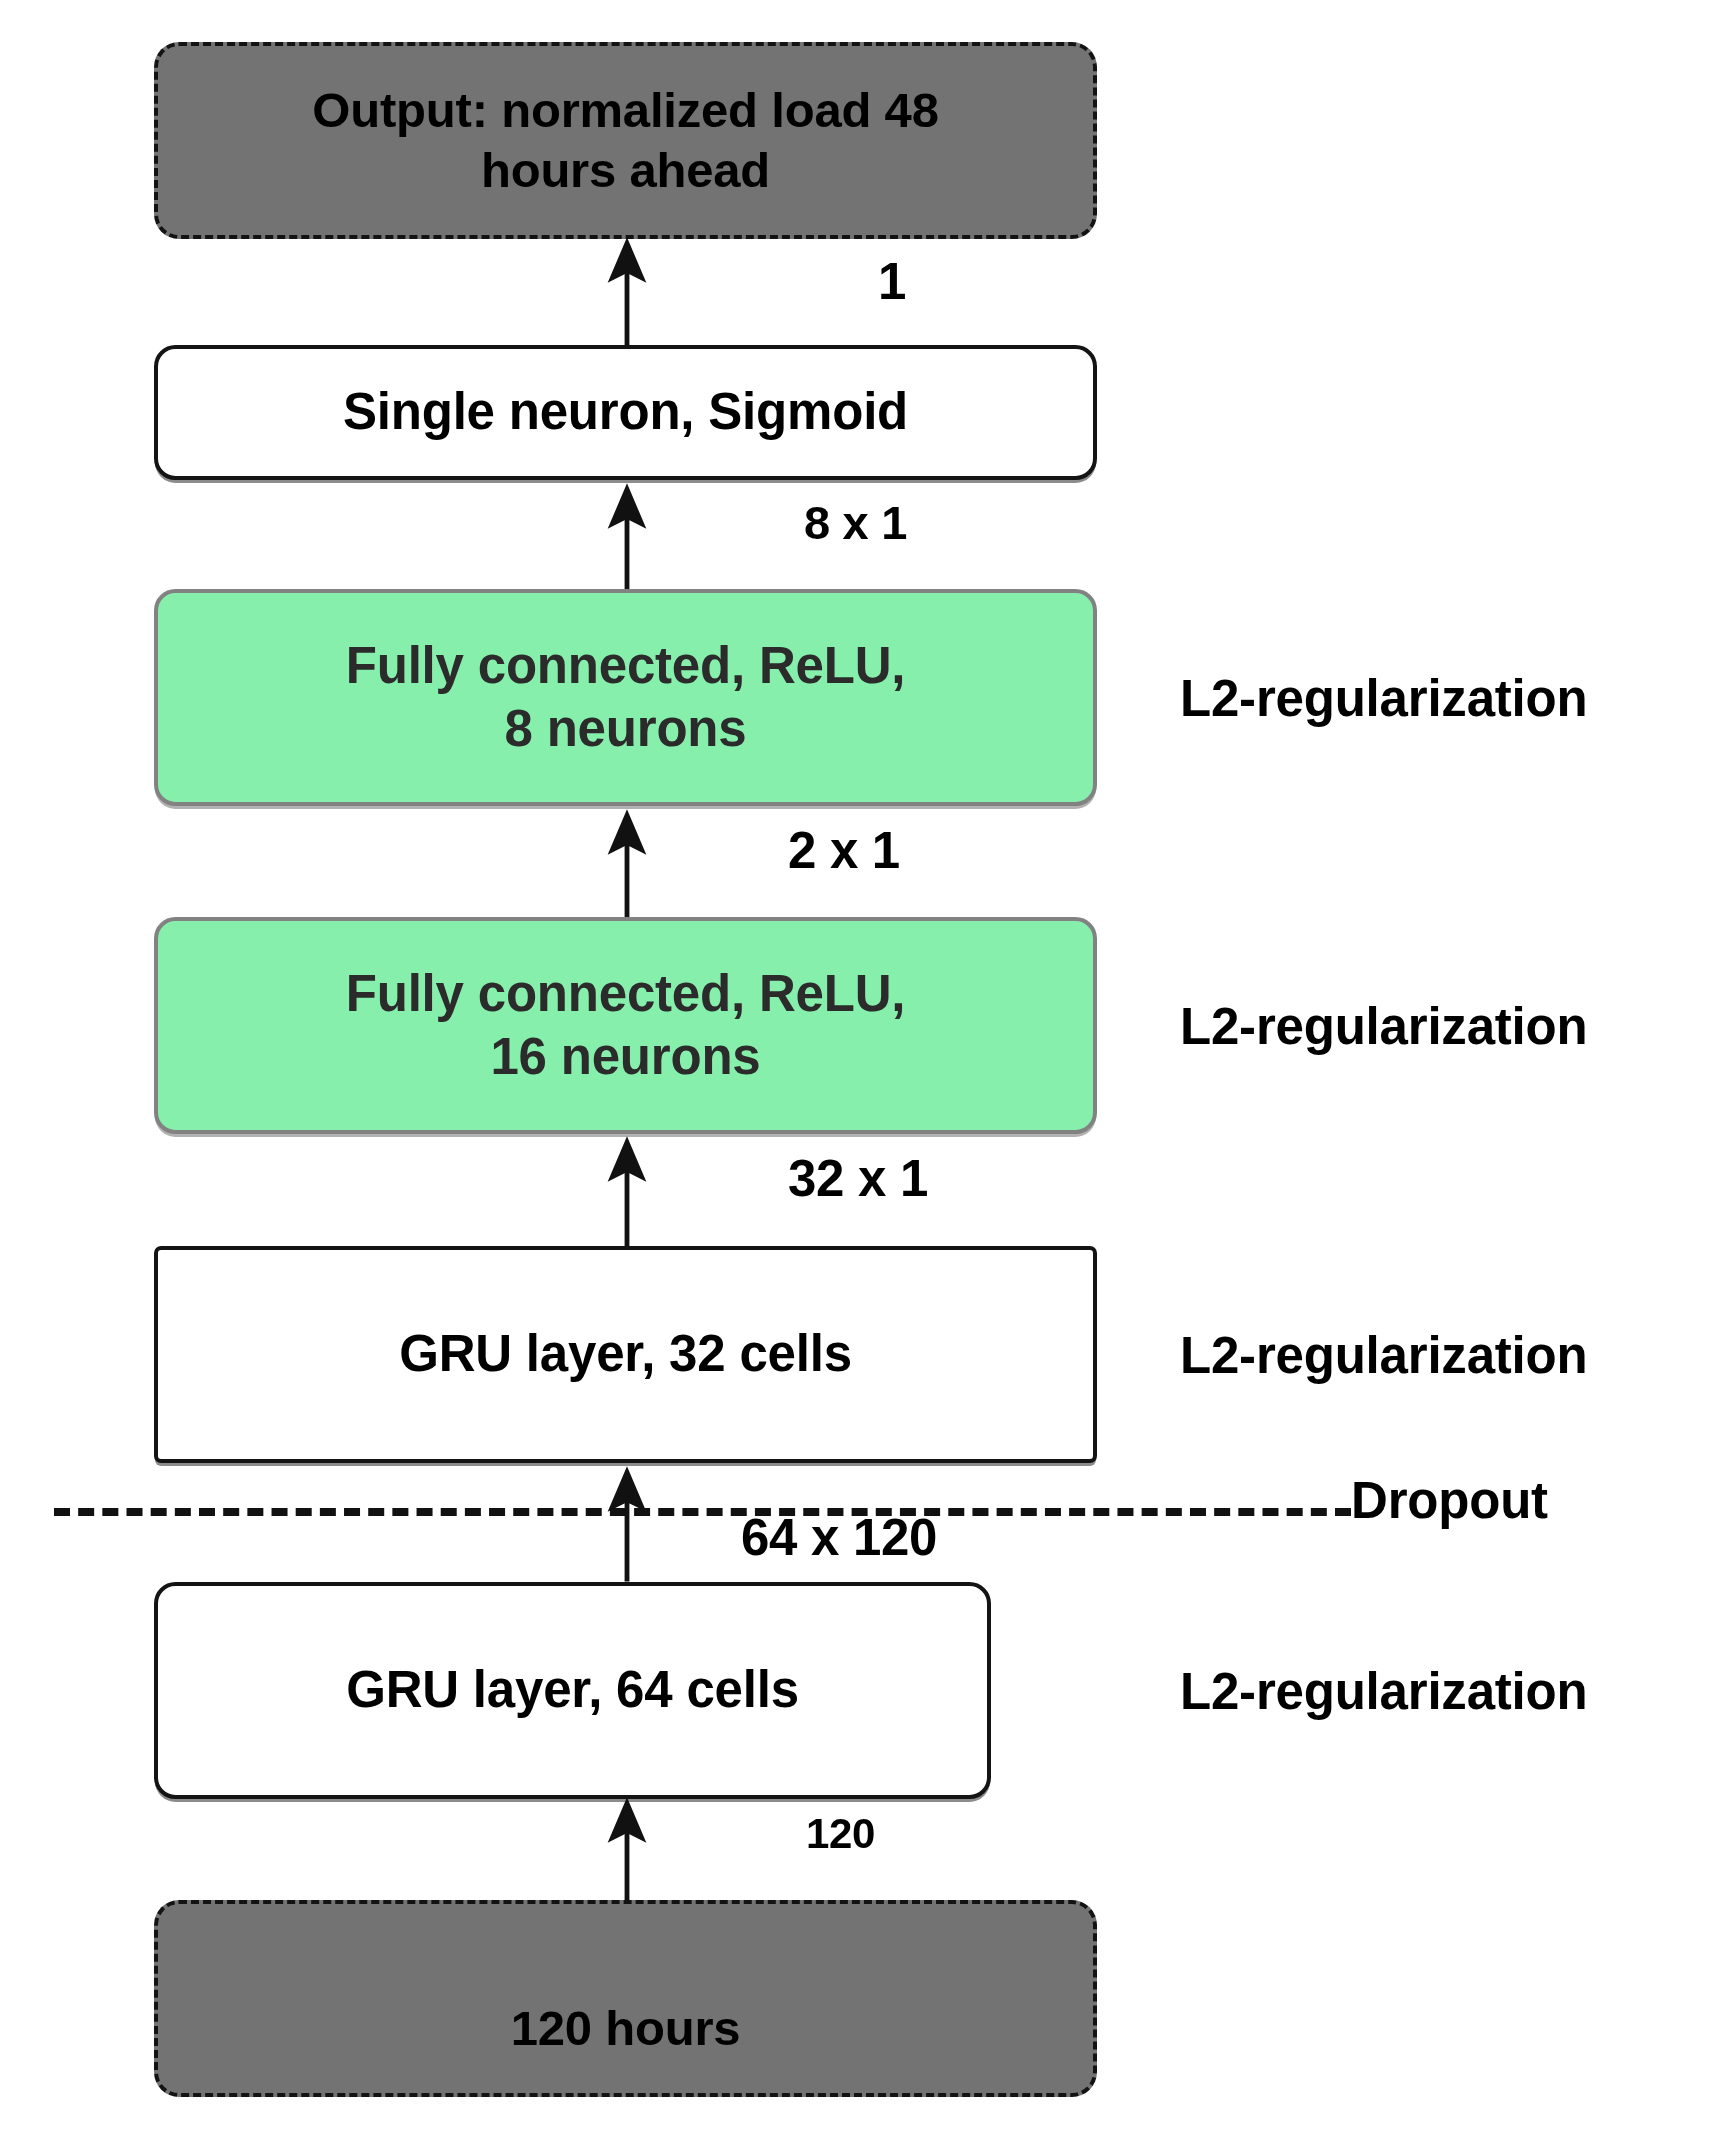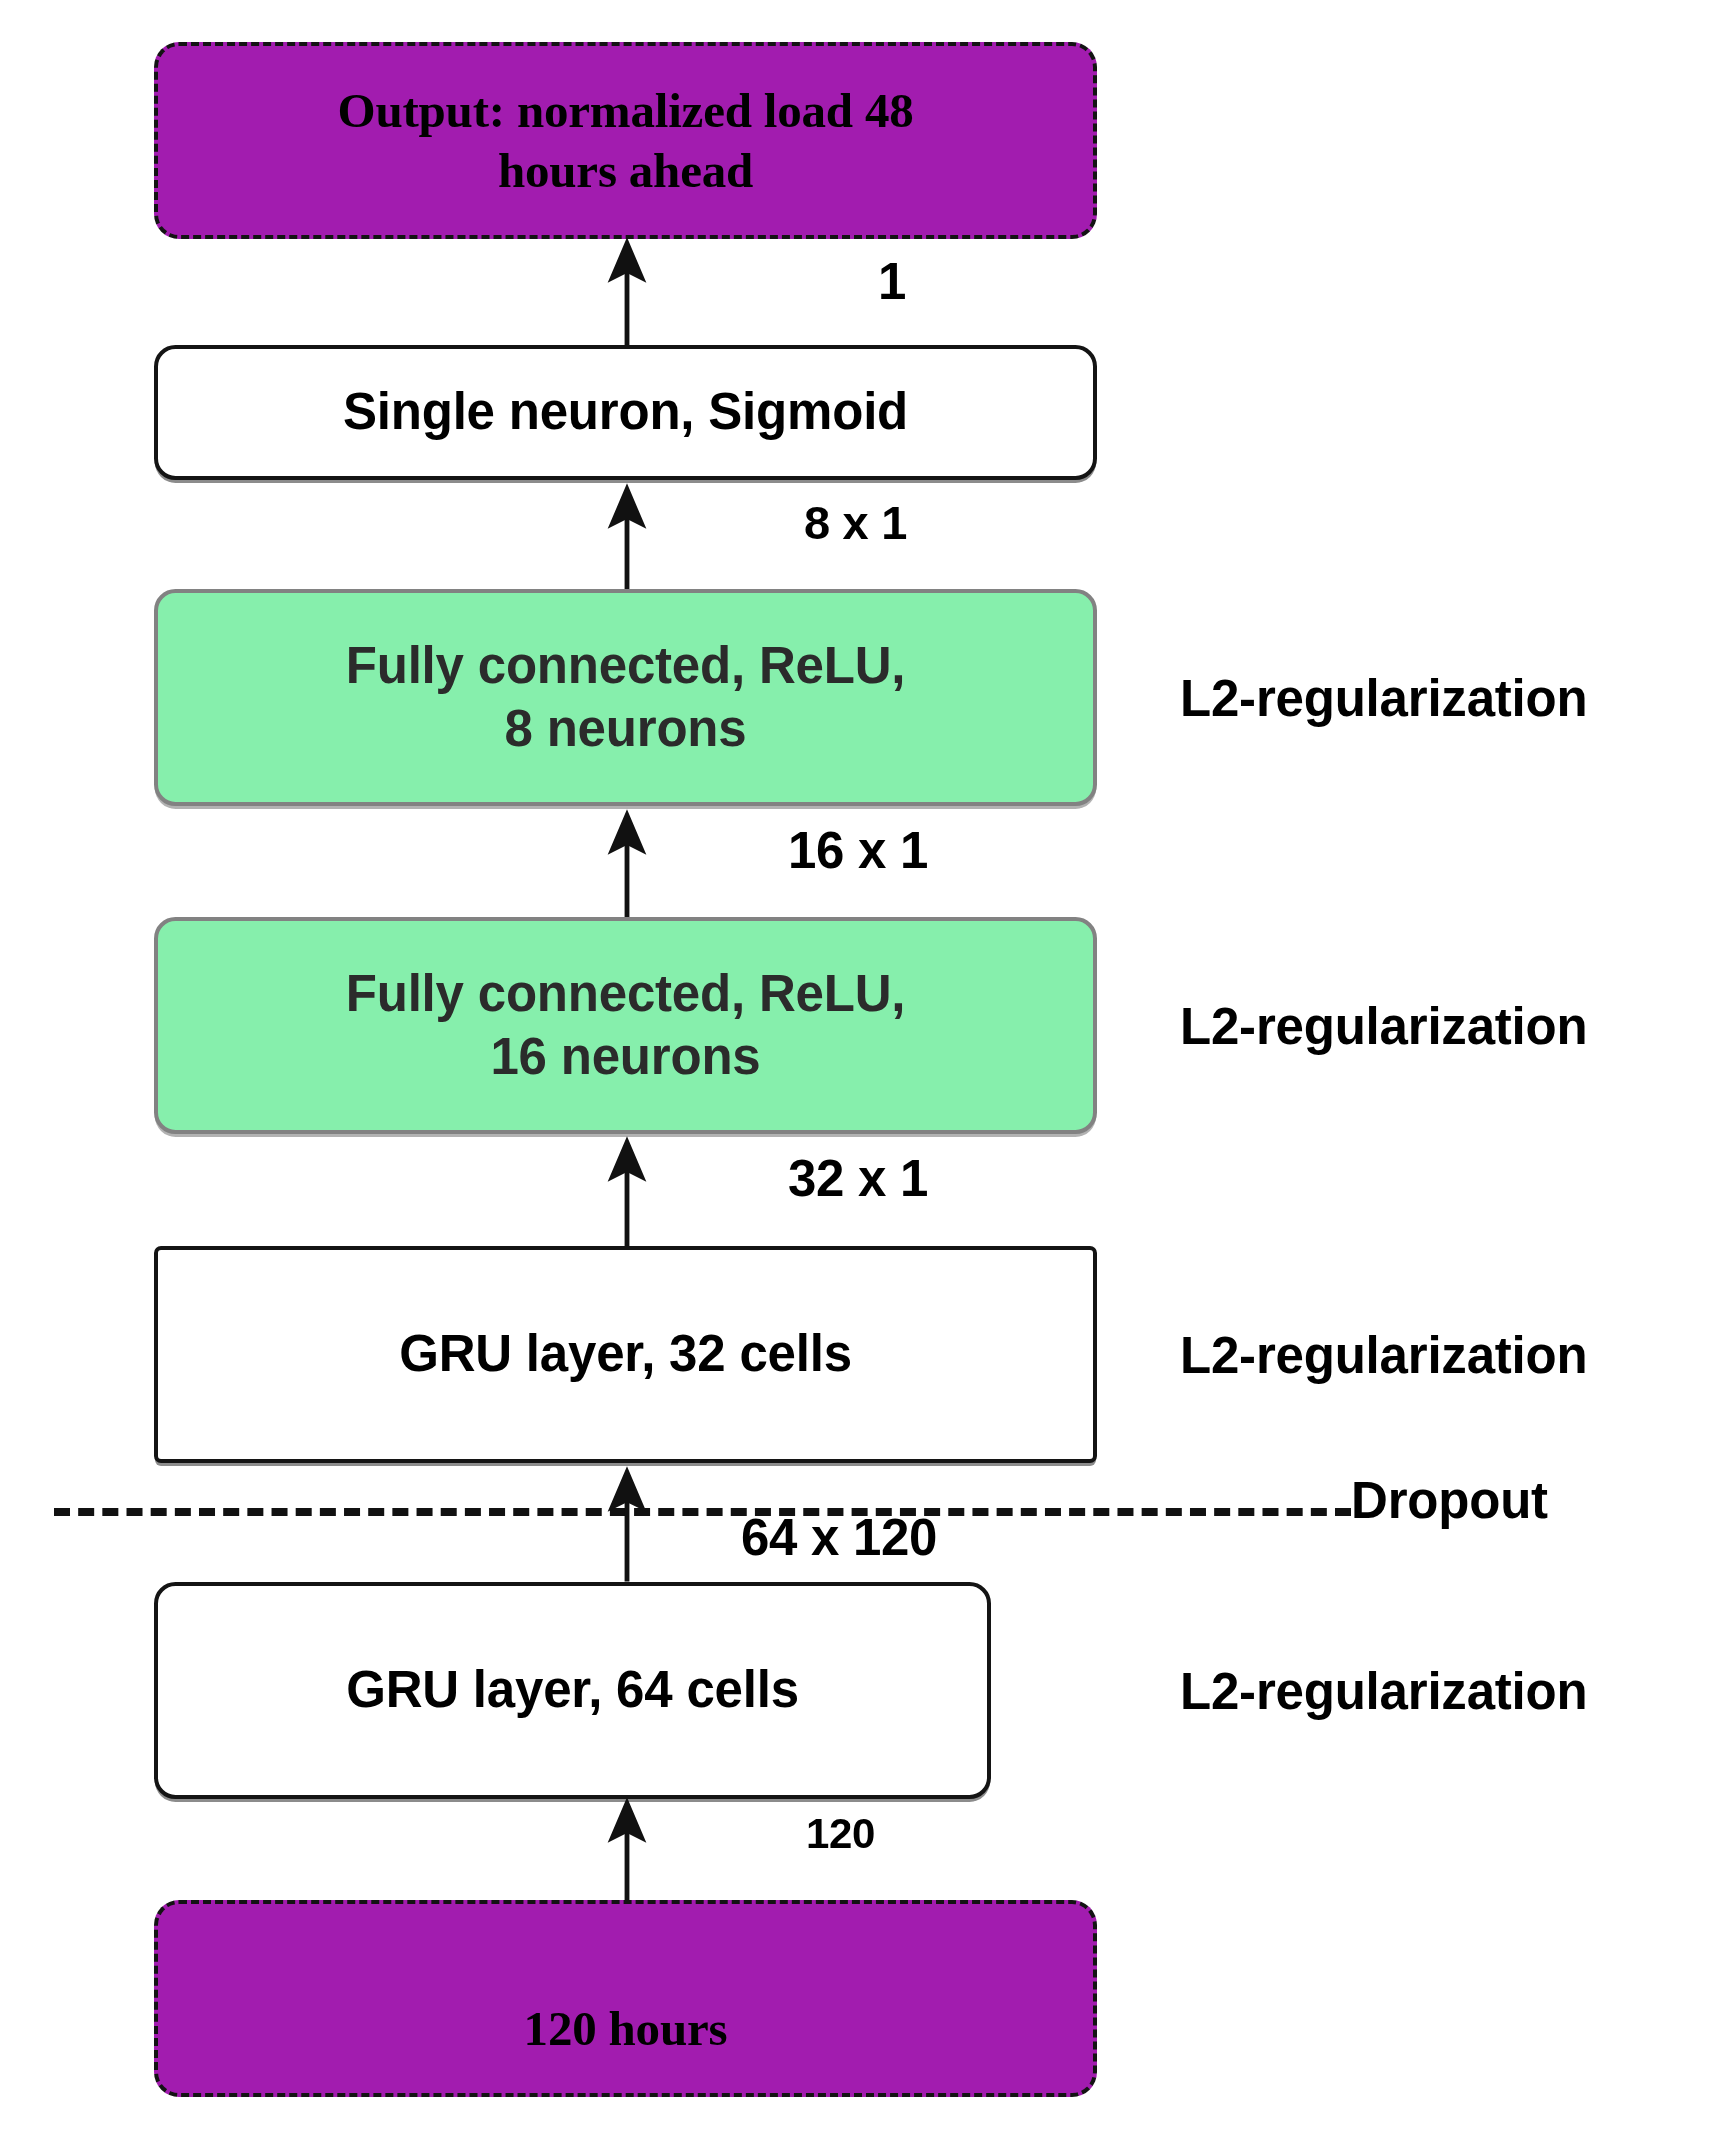--- a/index.html
+++ b/index.html
@@ -41,24 +41,23 @@
 
   .node.solid-gray {
     background: #86efac;
     border: 4.9px solid #828282;
     border-radius: 21.5px;
     box-shadow: 0 3.9px 0 -1px rgba(0,0,0,0.30);
     color: #2b2b2b;
   }
 
   .node.dashed-io {
-    background: #a21caf;
+    background: #737373;
     border: 4.9px dashed #131313;
     border-radius: 25px;
-    font-family: Liberation Serif, serif;
   }
 
   
   .arrow {
     position: absolute;
     overflow: visible;
   }
 
   
   .edge-label {
@@ -117,21 +116,21 @@
       <span>Fully connected, ReLU,</span><br>
       <span>8 neurons</span>
     </div>
   </div>
   <div class="side-label" style="left:1180px; top:669px; font-size:51px;">L2-regularization</div>
 
   <svg class="arrow" style="left:597px; top:806px; width:60px; height:115px;" viewBox="0 0 62 118">
     <line x1="31" y1="118" x2="31" y2="30" stroke="#111" stroke-width="5"></line>
     <polygon points="31,3 11,50 31,40 51,50" fill="#111"></polygon>
   </svg>
-  <div class="edge-label" style="left:788px; top:821px; font-size:51px;">16 x 1</div>
+  <div class="edge-label" style="left:788px; top:821px; font-size:51px;">2 x 1</div>
 
   <div class="node solid-gray" style="left:154px; top:917px; width:943px; height:217px; font-size:51px;">
     <div>
       <span>Fully connected, ReLU,</span><br>
       <span>16 neurons</span>
     </div>
   </div>
   <div class="side-label" style="left:1180px; top:997px; font-size:51px;">L2-regularization</div>
 
   <svg class="arrow" style="left:597px; top:1133px; width:60px; height:115px;" viewBox="0 0 62 118">

